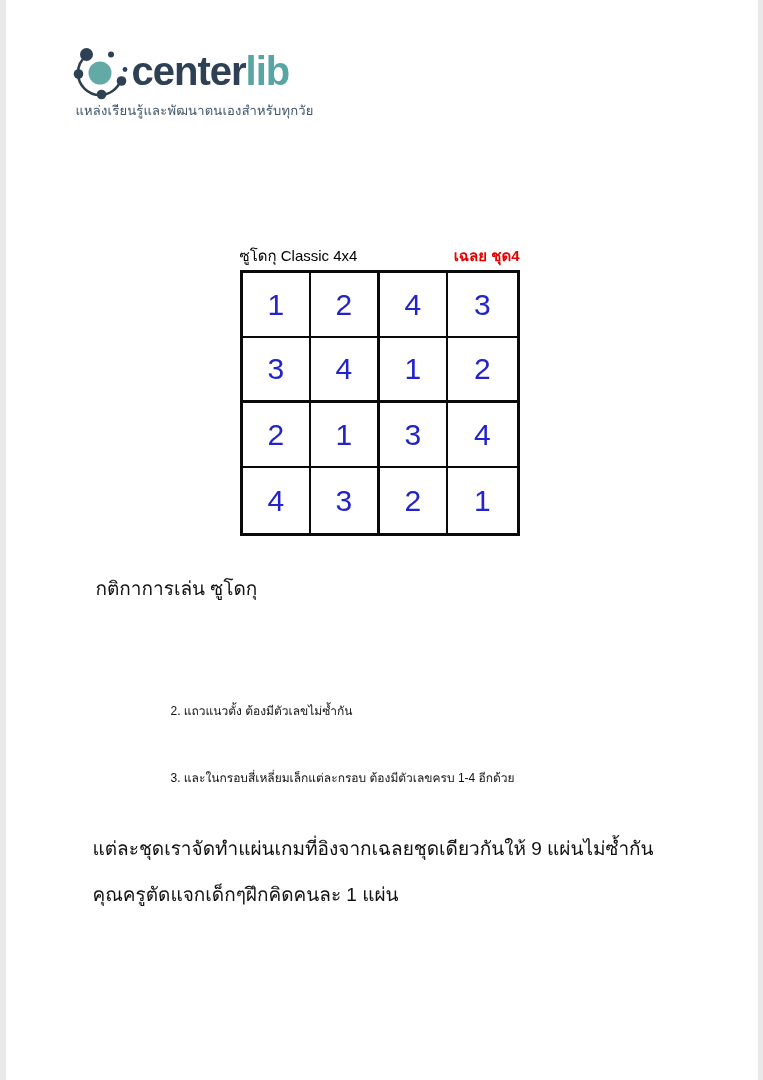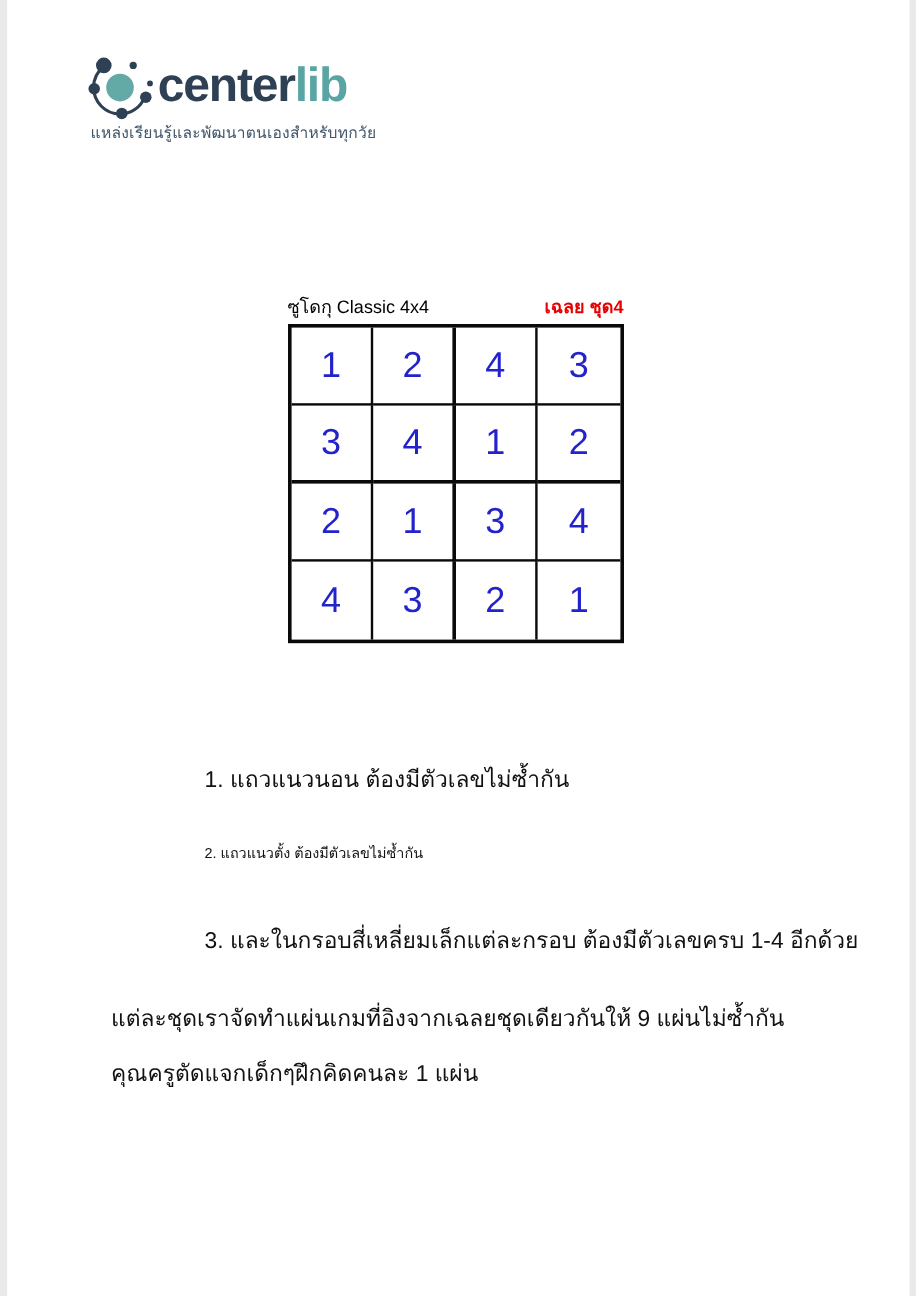--- a/index.html
+++ b/index.html
@@ -56,21 +56,21 @@
   }
   .cell.block-col{border-right-width:3px;}
   .cell.block-row{border-bottom-width:3px;}
   .cell.last-col{border-right:none;}
   .cell.last-row{border-bottom:none;}
 
   
   .rules-heading{position:absolute;left:90px;top:573px;font-size:19px;white-space:nowrap;}
   .rule-1{position:absolute;left:165px;top:634px;font-size:19px;white-space:nowrap;}
   .rule-2{position:absolute;left:165px;top:701px;font-size:12px;white-space:nowrap;}
-  .rule-3{position:absolute;left:165px;top:768px;font-size:19px;white-space:nowrap;}
+  .rule-3{position:absolute;left:165px;top:768px;font-size:12px;white-space:nowrap;}
 
   
   .note-1{position:absolute;left:87px;top:833px;font-size:19px;white-space:nowrap;}
   .note-2{position:absolute;left:87px;top:879px;font-size:19px;white-space:nowrap;}
 </style>
 </head>
 <body>
 
 <div class="page">
 
@@ -107,20 +107,20 @@
       <div class="cell">2</div>
       <div class="cell block-col">1</div>
       <div class="cell">3</div>
       <div class="cell last-col">4</div>
       <div class="cell last-row">4</div>
       <div class="cell block-col last-row">3</div>
       <div class="cell last-row">2</div>
       <div class="cell last-col last-row">1</div>
     </div>
 
-  <div class="rule-1">1. แถวแนวนอน ต้องมีตัวเลขไม่ซ้ำกัน</div>
+  <div class="rules-heading">กติกาการเล่น ซูโดกุ</div>
   <div class="rule-2">2. แถวแนวตั้ง ต้องมีตัวเลขไม่ซ้ำกัน</div>
   <div class="rule-3">3. และในกรอบสี่เหลี่ยมเล็กแต่ละกรอบ ต้องมีตัวเลขครบ 1-4 อีกด้วย</div>
 
   <div class="note-1">แต่ละชุดเราจัดทำแผ่นเกมที่อิงจากเฉลยชุดเดียวกันให้ 9 แผ่นไม่ซ้ำกัน</div>
   <div class="note-2">คุณครูตัดแจกเด็กๆฝึกคิดคนละ 1 แผ่น</div>
 
 </div>
 
 </body></html>

